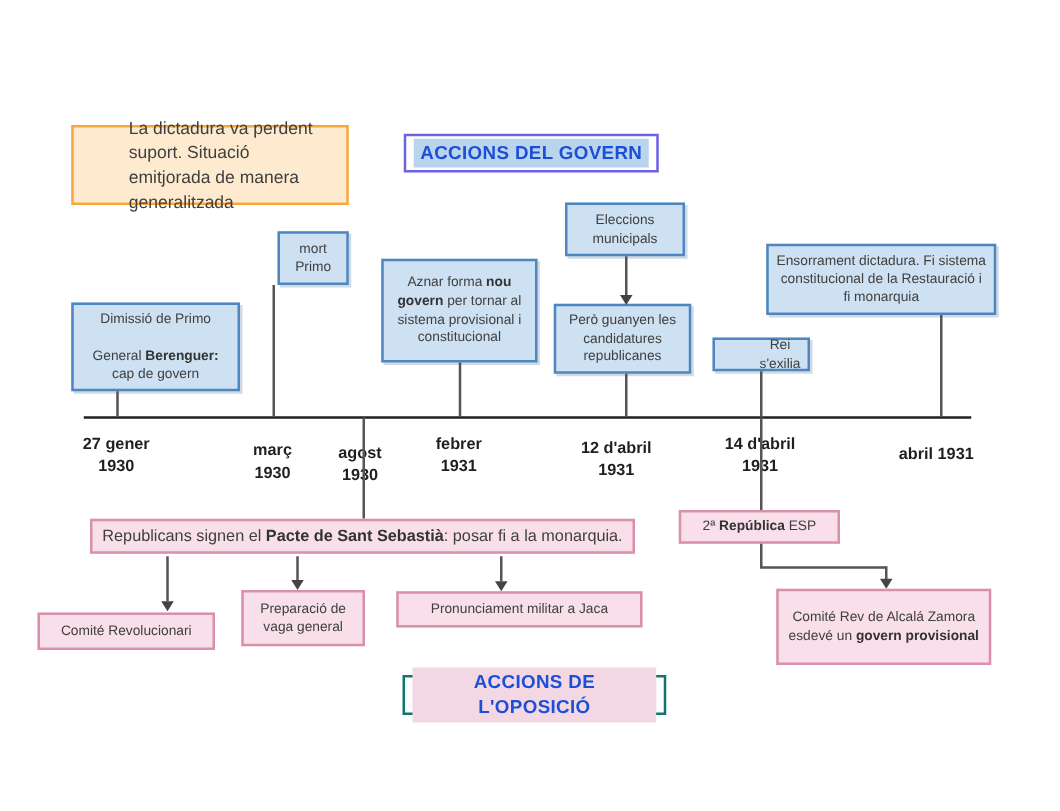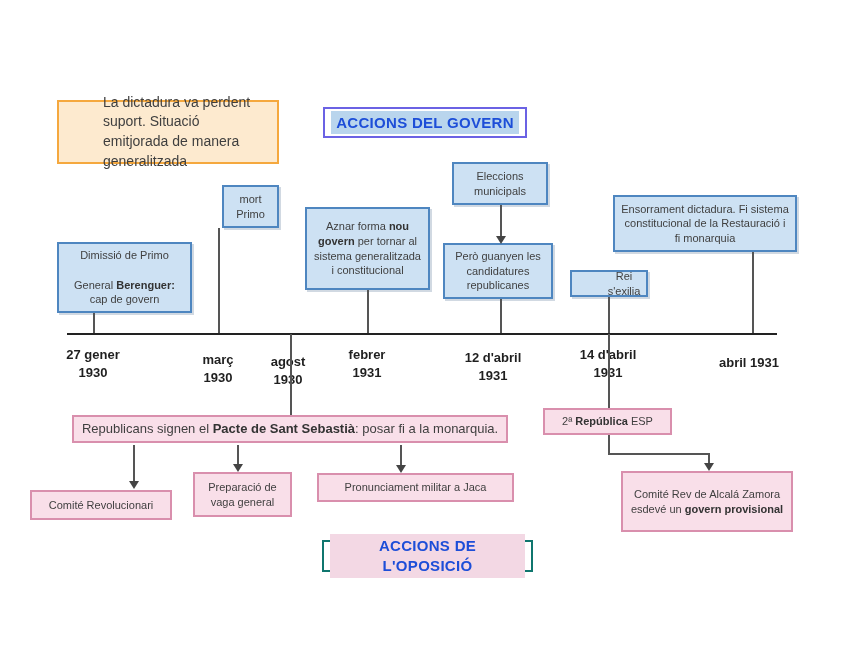--- a/index.html
+++ b/index.html
@@ -47,21 +47,21 @@
   </div>
 
   <div class="box blue" style="left:190px;top:185px;width:57px;height:43px;margin-left:32px;">
     <span>
       <span>mort</span><br><span>Primo</span>
     </span>
   </div>
 
   <div class="box blue" style="left:305px;top:207px;width:125px;height:83px;">
     <span>
-      <span>Aznar forma </span><span class="b">nou govern</span><span> per tornar al sistema generalitzada i constitucional</span>
+      <span>Aznar forma </span><span class="b">nou govern</span><span> per tornar al sistema provisional i constitucional</span>
     </span>
   </div>
 
   <div class="box blue" style="left:452px;top:162px;width:96px;height:43px;">
     <span>Eleccions municipals</span>
   </div>
 
   <div class="box blue" style="left:443px;top:243px;width:110px;height:56px;">
     <span>Però guanyen les candidatures republicanes</span>
   </div>

